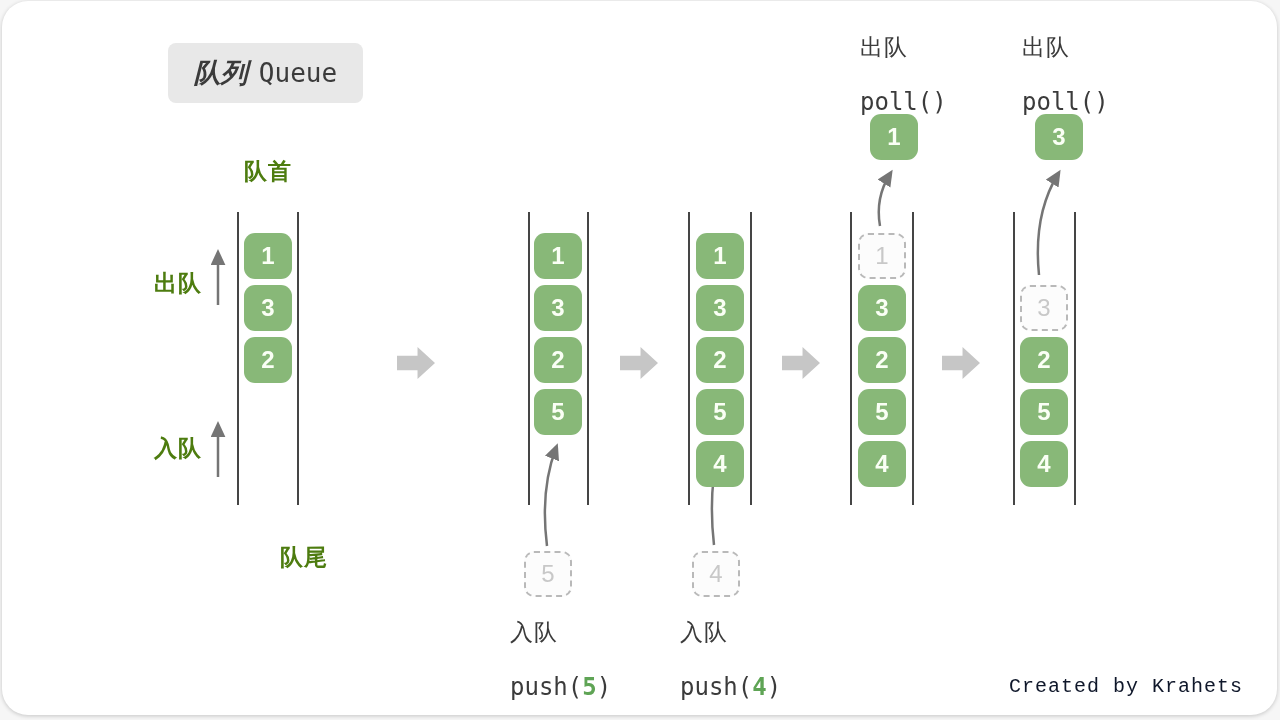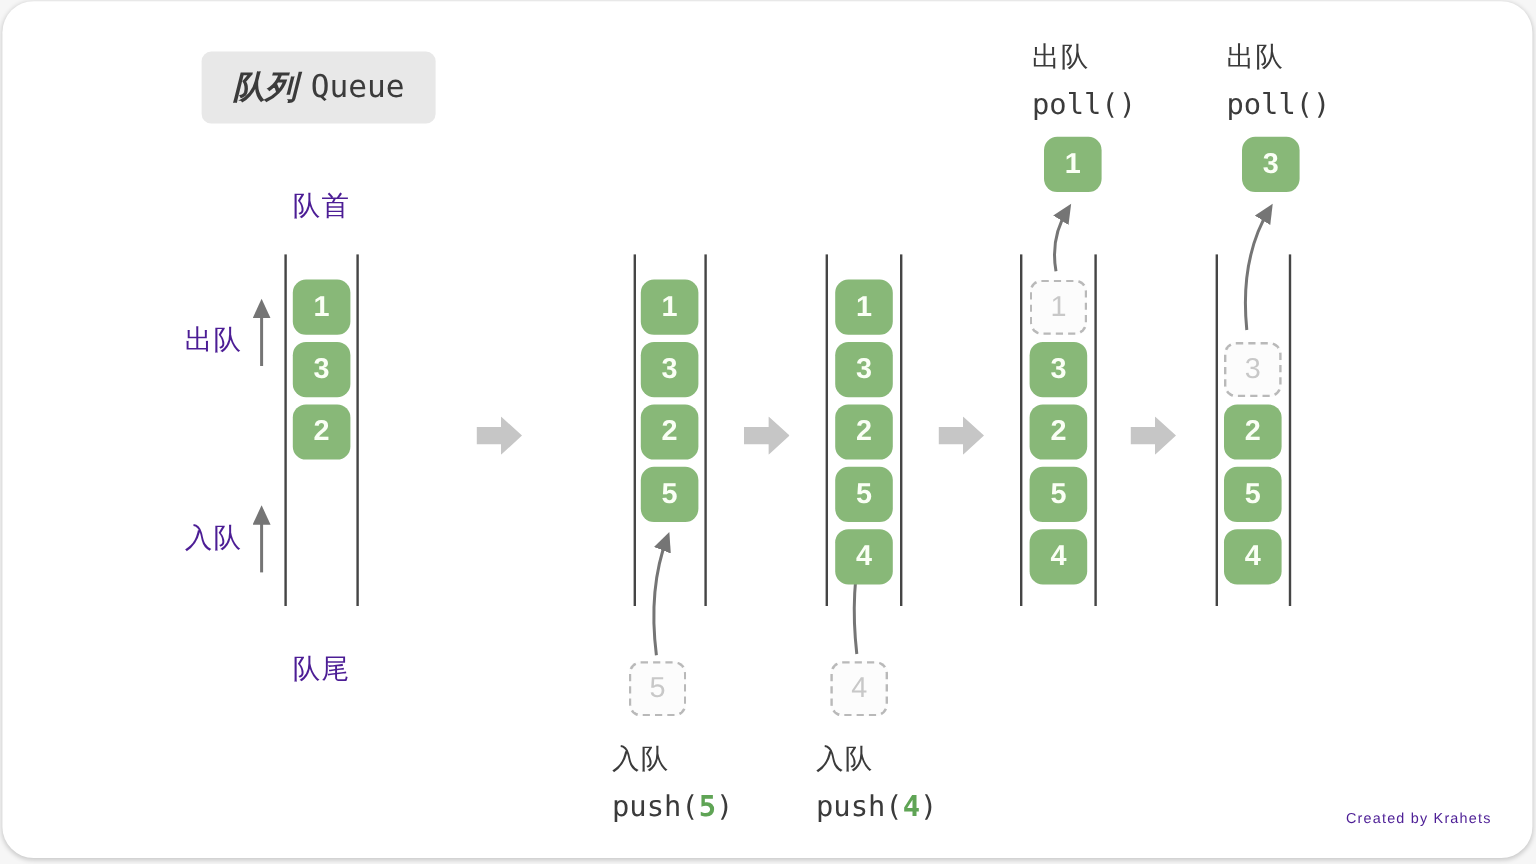--- a/index.html
+++ b/index.html
@@ -19,22 +19,22 @@
   .badge {
     position: absolute; left: 168px; top: 43px; width: 195px; height: 60px;
     background: #e8e8e8; border-radius: 8px;
     display: flex; align-items: center; justify-content: center; gap: 11px;
     color: #3b3b3b;
   }
   .badge .zh { font-size: 27px; font-weight: 700; font-style: italic; }
   .badge .en { font-size: 26px; font-family: "DejaVu Sans Mono", monospace; text-align: center; }
 
   .zh-label {
-    position: absolute; color: #4c1d95;
-    font-size: 23px; font-weight: 400; letter-spacing: 1px;
+    position: absolute; color: #4d7c0f;
+    font-size: 23px; font-weight: 700; letter-spacing: 1px;
   }
 
   .vline {
     position: absolute; width: 2px; top: 212px; height: 293px;
     background: #454545;
   }
 
   .cell {
     position: absolute; width: 48px; height: 46px;
     background: #88B878; border-radius: 11px;
@@ -49,31 +49,31 @@
   }
 
   .flow-arrow {
     position: absolute; width: 38px; height: 38px; background: #c6c6c6;
     clip-path: polygon(0 31%, 54% 31%, 54% 8%, 100% 50%, 54% 92%, 54% 69%, 0 69%);
   }
 
   .op-label { position: absolute; color: #3b3b3b; }
   .op-label .zh-line { font-size: 23px; font-weight: 500; letter-spacing: 1px; }
   .op-label .code-line {
-    margin-top: 10px; font-family: "DejaVu Sans Mono", monospace;
+    margin-top: 25px; font-family: "DejaVu Sans Mono", monospace;
     font-size: 24px; font-weight: 500; color: #3b3b3b;
   }
   .op-label .code-line .arg { color: #5FA455; font-weight: 700; }
 
   .arrow-layer { position: absolute; left: 0; top: 0; pointer-events: none; }
 
   .watermark {
     position: absolute; right: 37px; top: 675px;
-    font-family: Liberation Sans, sans-serif;
-    font-size: 12px; color: #4c1d95; letter-spacing: 1px;
+    font-family: Liberation Mono, monospace;
+    font-size: 20px; color: #0f172a; letter-spacing: 1px;
   }
 </style>
 </head>
 <body>
 
 <div class="card"></div>
 
 <div class="stage">
 
   <svg class="arrow-layer" width="1280" height="720" viewBox="0 0 1280 720">
@@ -91,21 +91,21 @@
       <path d="M1039,275 Q1033,215 1058,174" marker-end="url(#ah)"></path>
     </g>
   </svg>
 
   <div class="badge">
     <span class="zh">队列</span>
     <span class="en">Queue</span>
   </div>
 
   <div class="zh-label" style="left:208px; top:156px; width:120px; text-align:center;">队首</div>
-  <div class="zh-label" style="left:208px; top:542px; width:120px; text-align:center;">队尾</div>
+  <div class="zh-label" style="left:208px; top:542px; width:120px; text-align:right;">队尾</div>
   <div class="zh-label" style="left:130px; top:268px; width:72px; text-align:right;">出队</div>
   <div class="zh-label" style="left:130px; top:433px; width:72px; text-align:right;">入队</div>
 
   <div class="vline" style="left:237px;"></div>
   <div class="vline" style="left:297px;"></div>
   <div class="cell" style="left:244px; top:233px;">1</div>
   <div class="cell" style="left:244px; top:285px;">3</div>
   <div class="cell" style="left:244px; top:337px;">2</div>
 
   <div class="flow-arrow" style="left:397px; top:344px;"></div>

